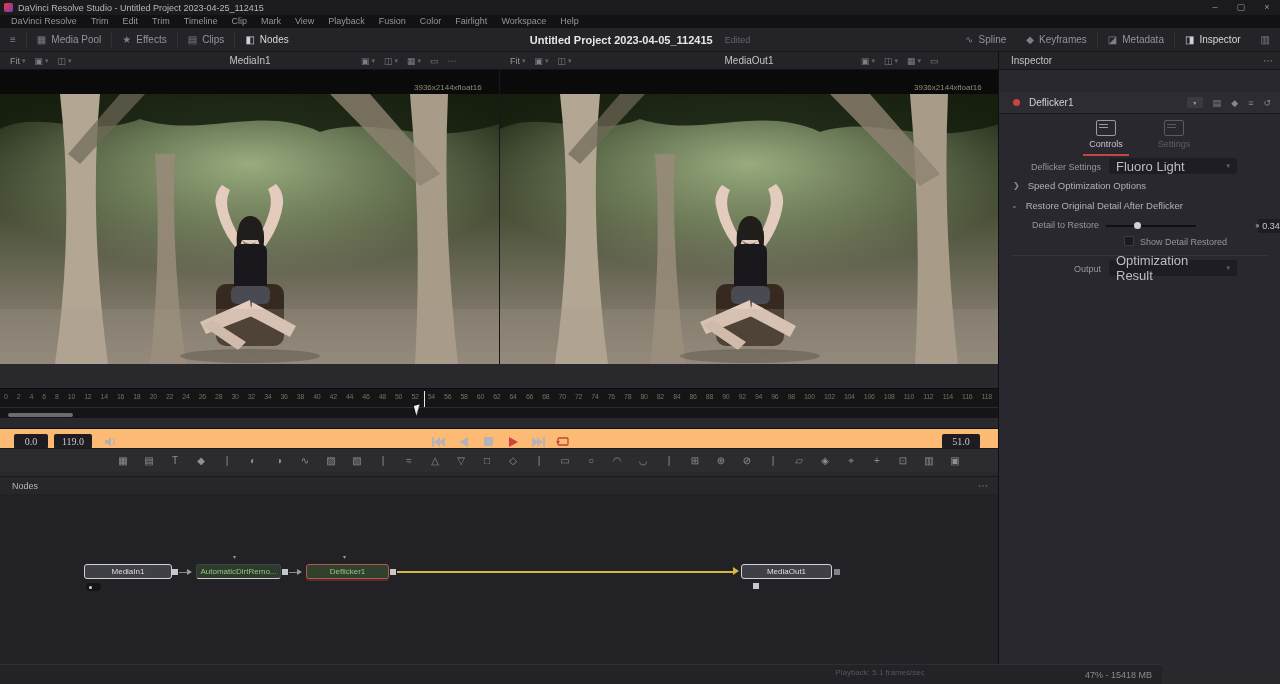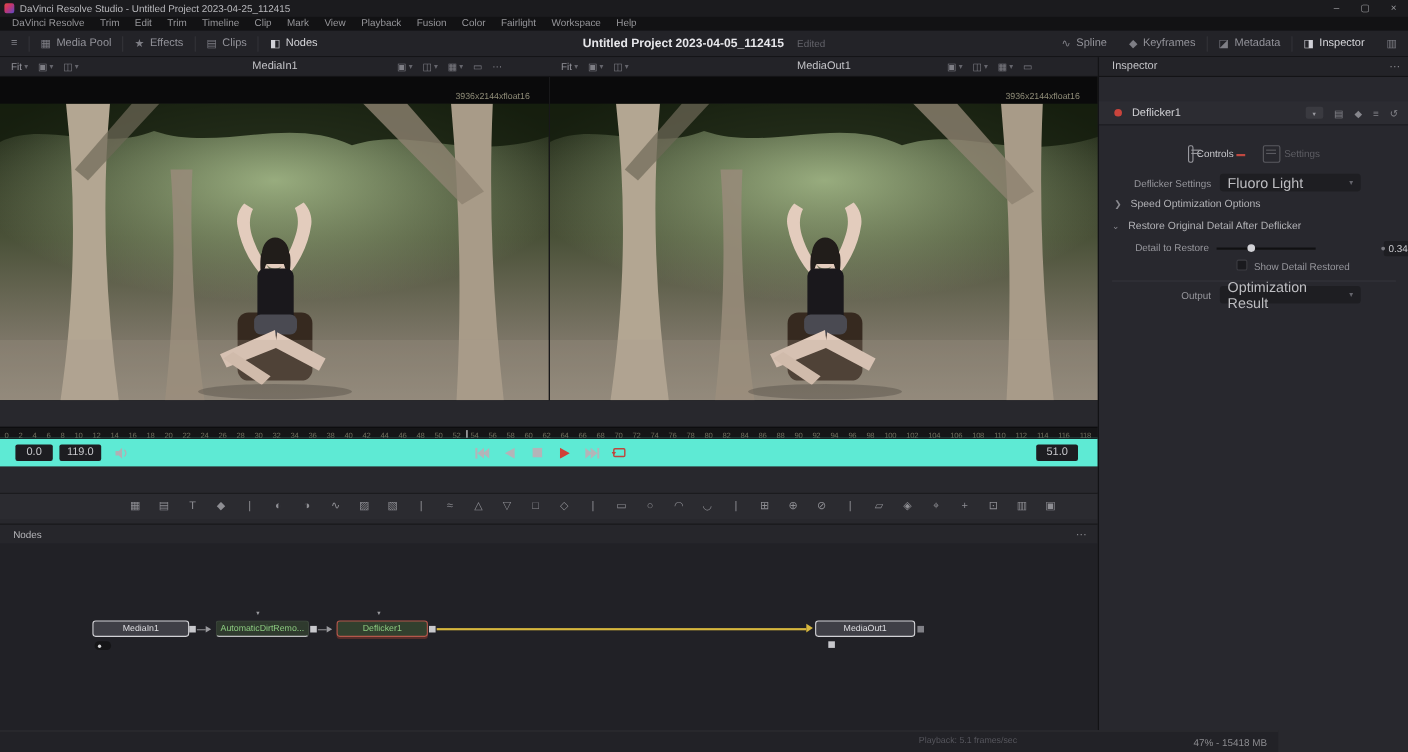--- a/index.html
+++ b/index.html
@@ -43,21 +43,21 @@
   
   .gap-strip{left:0;top:364px;width:998px;height:24px;background:#28282d;}
   .ruler{left:0;top:388px;width:998px;height:30px;background:#151517;border-top:1px solid #0d0d0f;box-sizing:border-box;}
   .ruler-labels{position:absolute;left:4px;top:4px;width:988px;display:flex;justify-content:space-between;}
   .ruler-labels span{font-size:7px;color:#72705e;letter-spacing:-0.3px;}
   .ruler-line{position:absolute;left:0;top:18px;width:998px;height:1px;background:#2c2c30;}
   .playhead{position:absolute;left:424px;top:2px;width:1px;height:16px;background:#e8e8ea;}
   .h-scroll{position:absolute;left:8px;top:24px;width:65px;height:4px;border-radius:2px;background:#6a6a70;}
   .cursor{position:absolute;left:415px;top:16px;width:0;height:0;border-left:6px solid #f0f0f0;border-bottom:10px solid transparent;transform:rotate(-15deg);filter:drop-shadow(0 0 1px #000);}
   
-  .transport{left:0;top:398px;width:998px;height:26px;background:#5eead4;border-top:1px solid #0f0f11;display:flex;align-items:center;box-sizing:border-box;}
+  .transport{left:0;top:428px;width:998px;height:26px;background:#fdba74;border-top:1px solid #0f0f11;display:flex;align-items:center;box-sizing:border-box;font-family:Liberation Serif, serif;}
   .num-box{background:#1d1d21;border-radius:2px;height:15px;line-height:15px;font-size:10px;color:#c6c6ca;text-align:center;}
   .t-center{position:absolute;left:430px;display:flex;align-items:center;gap:9px;}
   .t-btn{width:16px;height:14px;display:flex;align-items:center;justify-content:center;}
   
   .fusion-bar{left:0;top:448px;width:998px;height:24px;background:#2b2b30;border-top:1px solid #1a1a1d;display:flex;align-items:center;padding-left:110px;box-sizing:border-box;}
   .ftool{font-size:10px;color:#8e8e93;width:26px;text-align:center;line-height:18px;}
   
   .nodes-header{left:0;top:476px;width:998px;height:18px;background:#26262b;border-top:1px solid #17171a;display:flex;align-items:center;box-sizing:border-box;}
   .nodes-title{font-size:9px;color:#b6b6ba;margin-left:12px;}
   .nodes-dots{margin-left:auto;margin-right:10px;color:#85858a;font-size:10px;}
@@ -81,21 +81,21 @@
   .insp-tabs{position:absolute;left:0;top:18px;width:282px;height:20px;background:#1f1f24;display:flex;}
   .insp-tab{flex:1;margin:2px 3px;border-radius:3px;font-size:10px;display:flex;align-items:center;justify-content:center;}
   .insp-tab.active{background:#2e2e34;color:#c04840;}
   .insp-tab.inactive{color:#4e4e54;}
   .node-head{position:absolute;left:0;top:40px;width:282px;height:22px;background:#2c2c32;border-bottom:1px solid #1a1a1e;display:flex;align-items:center;box-sizing:border-box;}
   .reddot{width:7px;height:7px;border-radius:50%;background:#c9443c;margin-left:14px;}
   .node-head .nm{font-size:10px;color:#d2d2d6;margin-left:9px;}
   .nh-icons{margin-left:auto;display:flex;align-items:center;gap:10px;margin-right:10px;color:#86868c;font-size:9px;}
   .ver-dd{width:16px;height:11px;background:#3a3a40;border-radius:2px;display:flex;align-items:center;justify-content:center;font-size:6px;color:#9a9aa0;}
   .subtabs{position:absolute;left:0;top:62px;width:282px;height:46px;display:flex;justify-content:center;gap:16px;padding-top:6px;box-sizing:border-box;}
-  .subtab{width:52px;display:flex;flex-direction:row;align-items:center;gap:3px;}
+  .subtab{width:52px;display:flex;flex-direction:column;align-items:center;gap:3px;}
   .subtab .sic{width:18px;height:14px;border:1px solid #9a9aa0;border-radius:2px;position:relative;}
   .subtab .sic:after{content:"";position:absolute;left:2px;top:3px;width:9px;height:1px;background:#9a9aa0;box-shadow:0 3px 0 #9a9aa0;}
   .subtab .lbl{font-size:9px;color:#c6c6ca;}
   .subtab.dim .sic{border-color:#5a5a60;}
   .subtab.dim .sic:after{background:#5a5a60;box-shadow:0 3px 0 #5a5a60;}
   .subtab.dim .lbl{color:#5e5e64;}
   .subtab .under{width:46px;height:2px;background:#c04840;margin-top:2px;}
   .form-label{position:absolute;font-size:9px;color:#96969c;text-align:right;}
   .dropdown{position:absolute;height:16px;background:#1e1e22;border-radius:3px;display:flex;align-items:center;box-sizing:border-box;padding:0 7px;}
   .dropdown .val{font-size:13px;color:#bebec2;}

